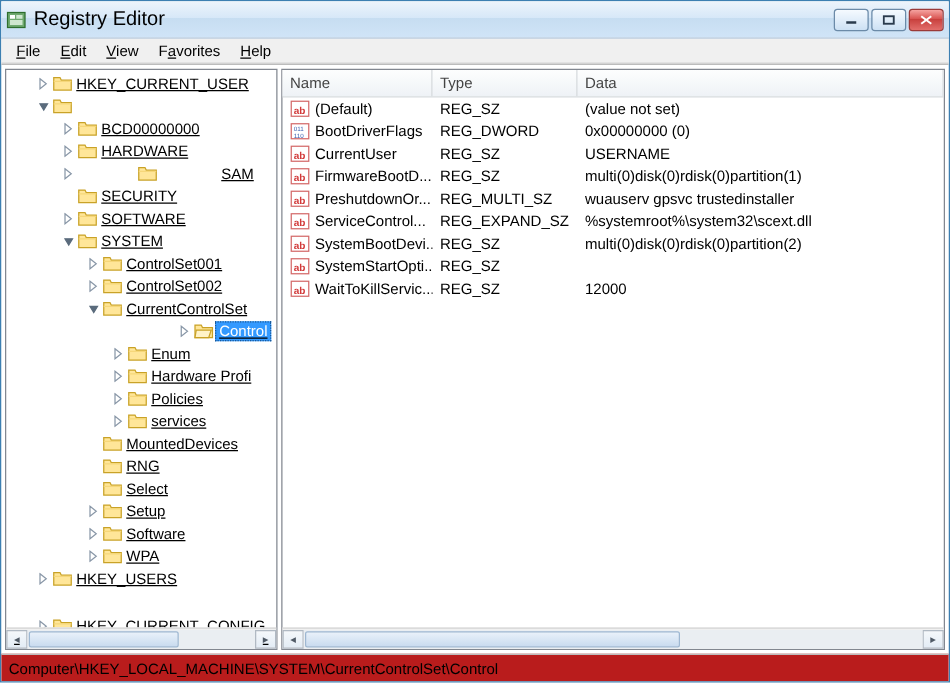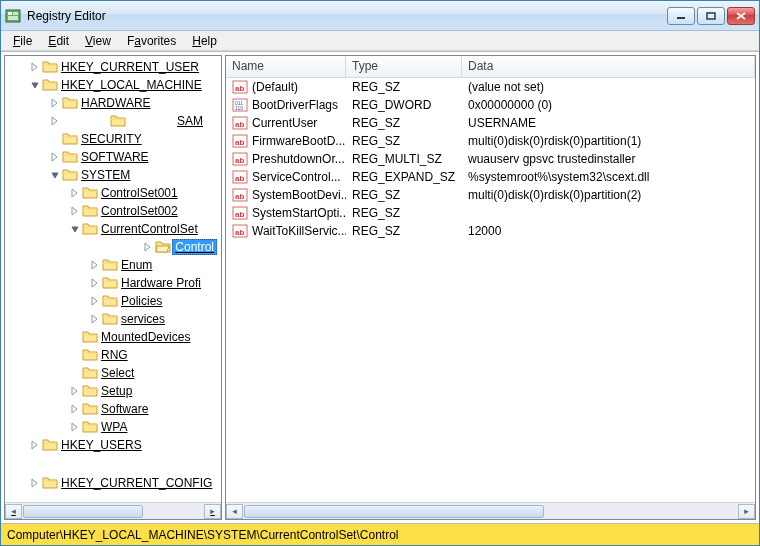--- a/index.html
+++ b/index.html
@@ -19,21 +19,21 @@
     display: flex;
     align-items: center;
     padding: 0 4px;
     border-bottom: 1px solid #a9bfd5;
   }
   .app-icon {
     width: 16px; height: 16px;
     margin-right: 6px;
     display: flex; align-items: center; justify-content: center;
   }
-  .app-title { flex: 1; color: #000; font-size: 12px; }
+  .app-title { flex: 1; color: #000; font-size: 16px; }
   .win-controls { display: flex; gap: 2px; }
   .win-btn {
     width: 28px; height: 18px;
     border: 1px solid #6b8aa8;
     border-radius: 3px;
     background: linear-gradient(to bottom, #f5faff, #cde1f4);
     display: flex; align-items: center; justify-content: center;
     font-size: 10px;
     color: #2a3b4d;
   }
@@ -148,21 +148,21 @@
   .cell { padding: 0 6px; overflow:hidden; text-overflow:ellipsis; white-space:nowrap; }
   .cell.name { width:120px; display:flex; align-items:center; gap:4px;}
   .cell.type { width:116px; }
   .cell.data { flex:1; }
   .val-icon {
     width:16px;height:16px;flex-shrink:0;
   }
   .statusbar {
     height: 22px;
     border-top: 1px solid #bcbcbc;
-    background: #fde047;
+    background: #b91c1c;
     display: flex;
     align-items: center;
     padding: 0 6px;
     font-size: 12px;
   }
 </style>
 </head>
 <body>
 
 <div class="titlebar">
@@ -222,21 +222,32 @@
         <div class="tree-row" style="padding-left: 24px;">
           <span class="twisty">
             <svg width="10" height="10">
               <path d="M2 3 L8 3 L5 8 Z" fill="#5a6b7c" stroke="#5a6b7c"></path>
             </svg>
           </span>
           <span class="folder-icon"><svg width="16" height="14" viewBox="0 0 16 14">
               <path d="M1 3 L1 12 L15 12 L15 4 L7 4 L6 2 L1 2 Z" fill="#ffe699" stroke="#c9a227"></path>
               <path d="M1 5 L15 5" stroke="#f6d77a"></path>
             </svg></span>
-          <span class="tree-label">HKEY_LOCAL_MACHINE</span>
+        </div>
+        <div class="tree-row" style="padding-left: 44px;">
+          <span class="twisty">
+            <svg width="10" height="10">
+              <path d="M2 1 L7 5 L2 9 Z" fill="none" stroke="#8a98a8" stroke-width="1"></path>
+            </svg>
+          </span>
+          <span class="folder-icon"><svg width="16" height="14" viewBox="0 0 16 14">
+              <path d="M1 3 L1 12 L15 12 L15 4 L7 4 L6 2 L1 2 Z" fill="#ffe699" stroke="#c9a227"></path>
+              <path d="M1 5 L15 5" stroke="#f6d77a"></path>
+            </svg></span>
+          <span class="tree-label">BCD00000000</span>
         </div>
         <div class="tree-row" style="padding-left: 44px;">
           <span class="twisty">
             <svg width="10" height="10">
               <path d="M2 1 L7 5 L2 9 Z" fill="none" stroke="#8a98a8" stroke-width="1"></path>
             </svg>
           </span>
           <span class="folder-icon"><svg width="16" height="14" viewBox="0 0 16 14">
               <path d="M1 3 L1 12 L15 12 L15 4 L7 4 L6 2 L1 2 Z" fill="#ffe699" stroke="#c9a227"></path>
               <path d="M1 5 L15 5" stroke="#f6d77a"></path>

